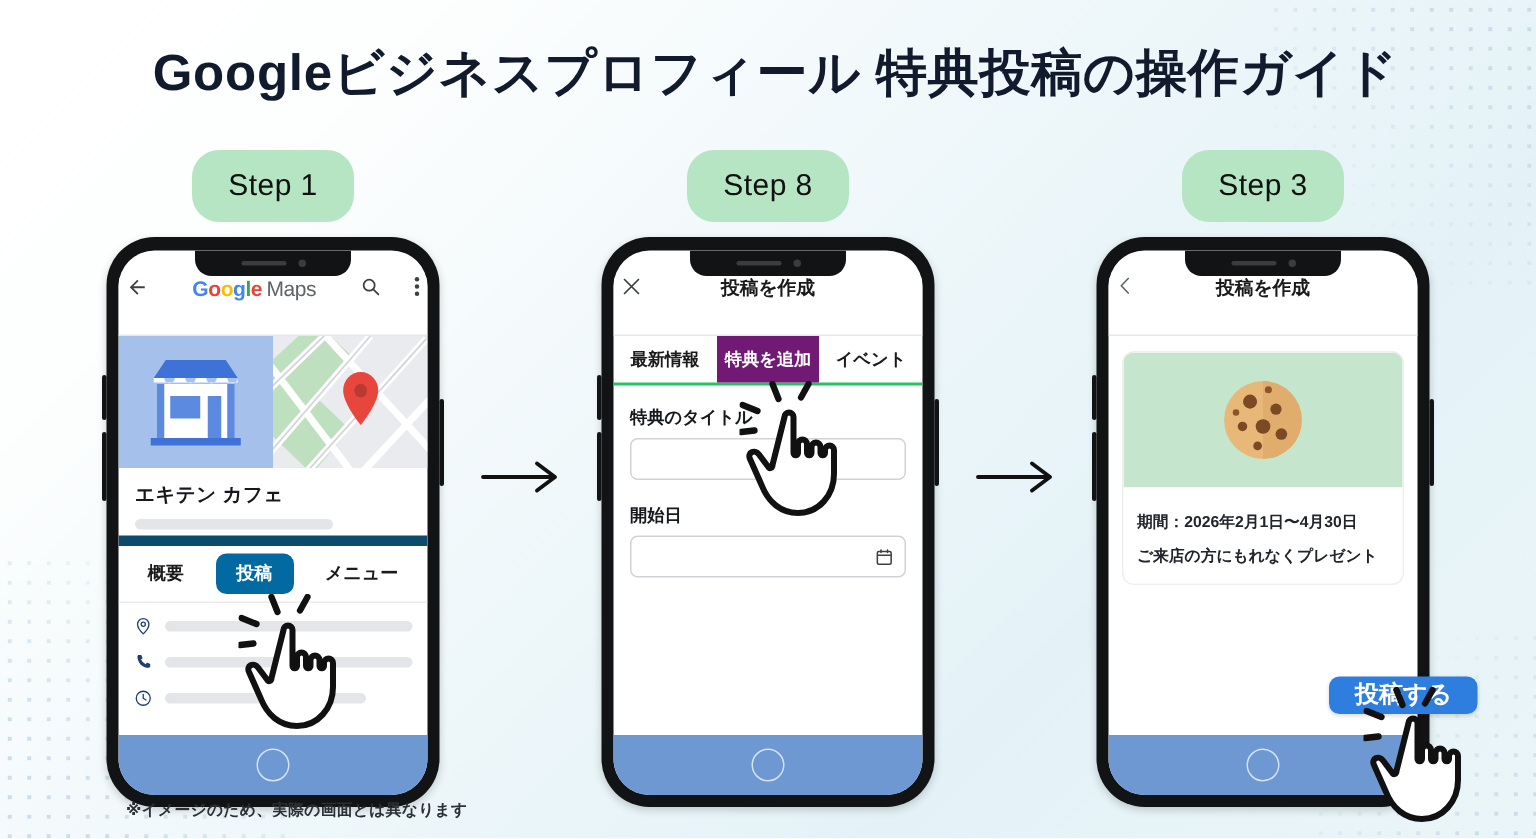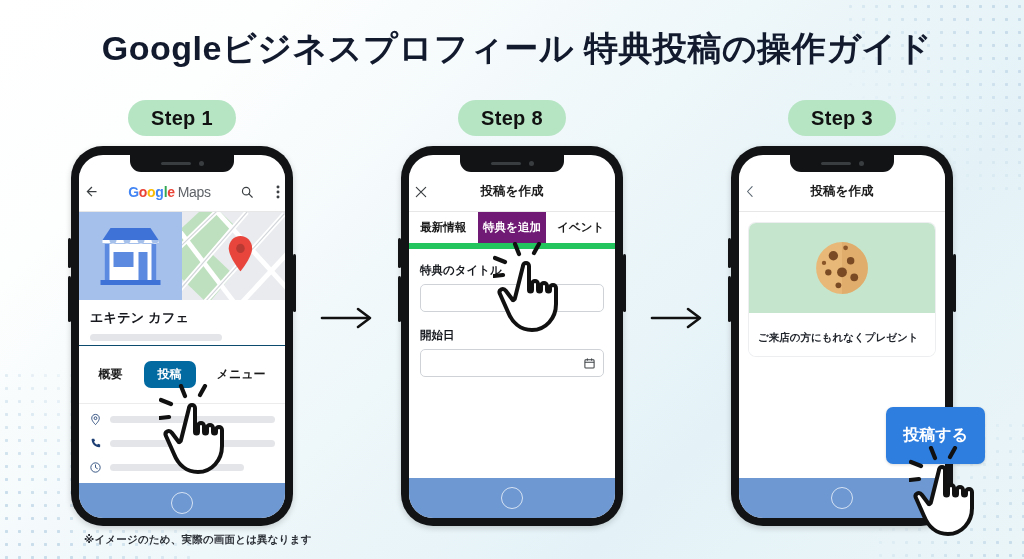--- a/index.html
+++ b/index.html
@@ -42,22 +42,22 @@
     padding-left: 10px;
   }
 
   
   .col { position: absolute; top: 100px; width: 240px; }
   .col.c1 { left: 62px; }
   .col.c2 { left: 392px; }
   .col.c3 { left: 722px; }
 
   .step-badge {
-    margin: 0 auto; width: 108px; height: 36px; border-radius: 18px;
-    background: #b6e5c4; color: #111; font-weight: bold; font-size: 20px;
+    margin: 0 auto; width: 108px; height: 48px; border-radius: 18px;
+    background: #b6e5c4; color: #111; font-weight: normal; font-size: 20px;
     display: flex; align-items: center; justify-content: center;
     letter-spacing: .3px;
   }
 
   
   .phone {
     position: relative; margin: 10px auto 0;
     width: 222px; height: 380px;
     background: #111315;
     border-radius: 32px;
@@ -80,59 +80,59 @@
     position: absolute; top: 0; left: 50%; transform: translateX(-50%);
     width: 104px; height: 17px; background: #111315;
     border-bottom-left-radius: 11px; border-bottom-right-radius: 11px;
     z-index: 5; display: flex; align-items: center; justify-content: center; gap: 8px;
   }
   .notch .slot { width: 30px; height: 3.5px; border-radius: 2px; background: #3a3d40; }
   .notch .cam  { width: 5px; height: 5px; border-radius: 50%; background: #3a3d40; }
 
   .appbar {
     height: 40px; flex: 0 0 40px; margin-top: 17px;
-    display: flex; align-items: center; padding: 0 5px;
+    display: flex; align-items: flex-start; padding: 0 5px;
     border-bottom: 1px solid #e7e7e7; background: #fff; gap: 15px;
   }
   .appbar .ttl { flex: 1; text-align: center; font-size: 12.5px; font-weight: bold; color: #1a1a1a; }
   .ico { color: #3c4043; display: flex; align-items: center; justify-content: center; }
 
   .glogo { font-size: 14px; font-weight: bold; letter-spacing: -.3px; }
   .glogo .b{color:#4285f4}.glogo .r{color:#ea4335}.glogo .y{color:#fbbc05}.glogo .g{color:#34a853}
   .glogo .maps { color:#5f6368; font-weight: 500; margin-left: 3px; }
 
   
   .hero { height: 88px; flex: 0 0 88px; display: flex; }
   .hero .store { width: 50%; background: #a5c0ea; position: relative; }
   .hero .map   { width: 50%; background: #e8eaed; position: relative; overflow: hidden; }
 
   .biz { padding: 9px 11px 4px; }
   .biz .name { font-size: 13px; font-weight: bold; color: #16181d; letter-spacing: .3px; }
   .bar { height: 7px; border-radius: 4px; background: #e3e5e8; margin-top: 7px; }
 
   .tabs {
     display: flex; align-items: center; justify-content: space-around;
-    padding: 15px 6px; border-top: 1px solid #0c4a6e; border-bottom: 1px solid #ececec;
+    padding: 5px 6px; border-top: 7px solid #0c4a6e; border-bottom: 1px solid #ececec;
   }
   .tabs .t { font-size: 12px; font-weight: bold; color: #1a1a1a; padding: 4px 6px; }
   .tabs .t.active { background: #0369a1; color: #fff; border-radius: 7px; padding: 5px 14px; }
 
   .rows { padding: 9px 10px; display: flex; flex-direction: column; gap: 11px; }
   .row { display: flex; align-items: center; gap: 8px; }
   .row .ln { flex: 1; height: 7px; border-radius: 4px; background: #e3e5e8; }
 
   .spacer { flex: 1; }
   .homebar {
     height: 40px; flex: 0 0 40px; background: #6d98d2;
     display: flex; align-items: center; justify-content: center;
   }
   .homebar .circle { width: 22px; height: 22px; border-radius: 50%; border: 1.6px solid rgba(255,255,255,.72); }
 
   
-  .seg { display: flex; border-bottom: 6px solid #22c55e; }
+  .seg { display: flex; border-bottom: 2px solid #22c55e; }
   .seg .s {
     flex: 1; text-align: center; font-size: 11.5px; font-weight: bold;
     color: #1a1a1a; padding: 8px 0;
   }
   .seg .s.active { background: #701a75; color: #fff; }
   .form { padding: 14px 11px 0; }
   .form .lbl { font-size: 11.5px; font-weight: bold; color: #15181d; margin-bottom: 6px; }
   .field {
     height: 28px; border: 1px solid #cfd3d8; border-radius: 5px; background: #fff;
     display: flex; align-items: center; justify-content: flex-end; padding-right: 7px;
@@ -143,21 +143,21 @@
   .pcard { margin: 11px 10px 0; border-radius: 7px; overflow: hidden; box-shadow: 0 0 0 1px #eceef0; }
   .pcard .img { height: 90px; background: #c5e6cd; display: flex; align-items: center; justify-content: center; }
   .pcard .body { background: #fff; padding: 9px 9px 11px; }
   .pcard .h { font-size: 14px; font-weight: bold; color: #15181d; letter-spacing: .2px; }
   .pcard .p { font-size: 10.5px; font-weight: bold; color: #20242b; margin-top: 7px; }
   .pcard .p2 { font-size: 10.5px; font-weight: bold; color: #20242b; margin-top: 9px; }
 
   .post-btn {
     position: absolute; right: -32px; bottom: 62px;
     background: #2e7ee0; color: #fff; font-weight: bold; font-size: 16px;
-    padding: 18px 17px; border-radius: 7px; z-index: 20; white-space: nowrap;
+    padding: 2px 17px; border-radius: 7px; z-index: 20; white-space: nowrap;
     box-shadow: 0 1px 3px rgba(0,0,0,.15);
   }
 
   
   .arrow { position: absolute; top: 306px; width: 56px; height: 24px; }
   .arrow.a1 { left: 320px; }
   .arrow.a2 { left: 650px; }
 
   
   .hand { position: absolute; z-index: 30; pointer-events: none; }
@@ -409,20 +409,21 @@
               <circle cx="62" cy="40" r="5.2" fill="#7a4a24"></circle>
               <circle cx="50" cy="56" r="6.8" fill="#7a4a24"></circle>
               <circle cx="31" cy="56" r="4.4" fill="#7a4a24"></circle>
               <circle cx="67" cy="63" r="5.4" fill="#7a4a24"></circle>
               <circle cx="45" cy="74" r="4" fill="#7a4a24"></circle>
               <circle cx="55" cy="22" r="3.3" fill="#8a5528"></circle>
               <circle cx="25" cy="43" r="3" fill="#8a5528"></circle>
             </svg>
           </div>
           <div class="body">
+            <div class="p">期間：2026年2月1日〜4月30日</div>
             <div class="p2">ご来店の方にもれなくプレゼント</div>
           </div>
         </div>
 
         <div class="spacer"></div>
         <div class="homebar">
           <div class="circle"></div>
         </div>
       </div>
 

